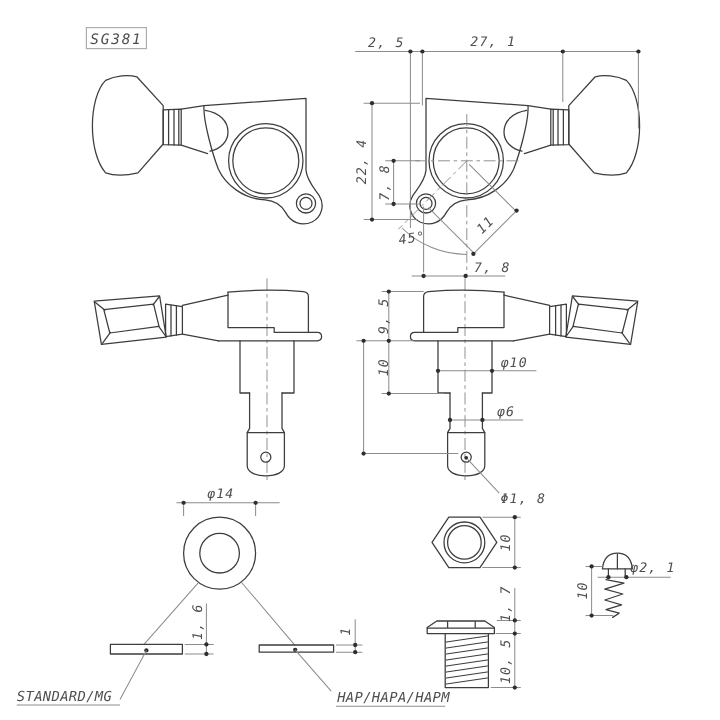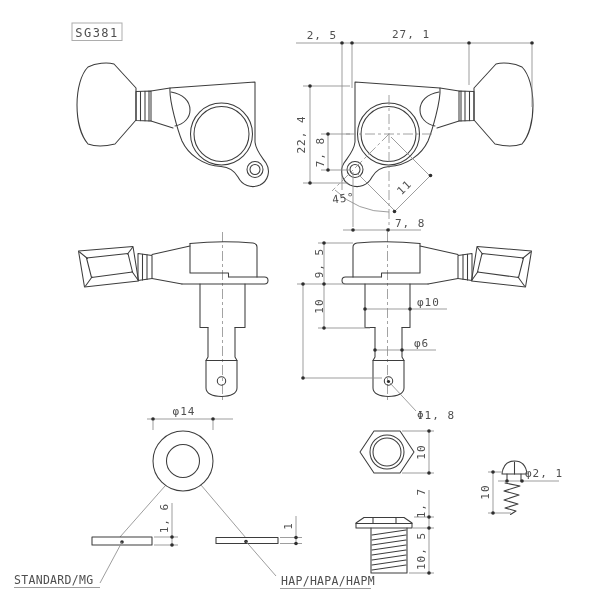--- a/index.html
+++ b/index.html
@@ -1,17 +1,17 @@
 <!DOCTYPE html>
 <html><head>
 <meta charset="utf-8">
 <style>
   html,body{margin:0;padding:0;background:#ffffff;}
   .sheet{position:relative;width:592px;height:600px;background:#ffffff;overflow:hidden;
-         font-family:"DejaVu Sans Mono", monospace;}
+         font-family:"DejaVu Sans Mono", monospace;font-style:italic;}
   svg{position:absolute;left:0;top:0;}
   text{fill:#4f4f4f;}
   .dim-t{font-size:11px;letter-spacing:1px;}
   .lbl-t{font-size:11.5px;letter-spacing:0.3px;}
   .model-t{font-size:12px;letter-spacing:1.5px;}
   .pl{fill:none;stroke:#3d3d3d;stroke-width:1.05;stroke-linejoin:round;stroke-linecap:round;}
   .dl{fill:none;stroke:#8c8c8c;stroke-width:0.85;}
   .cl{fill:none;stroke:#8c8c8c;stroke-width:0.8;stroke-dasharray:10 3 3 3;}
   .dot{fill:#2e2e2e;stroke:none;}
   .box{fill:none;stroke:#adadad;stroke-width:1;}

